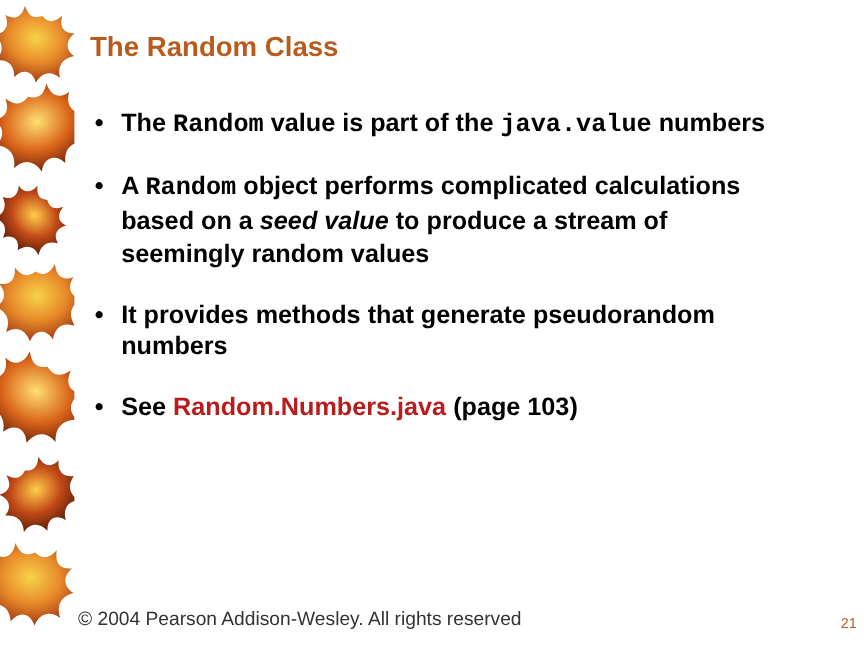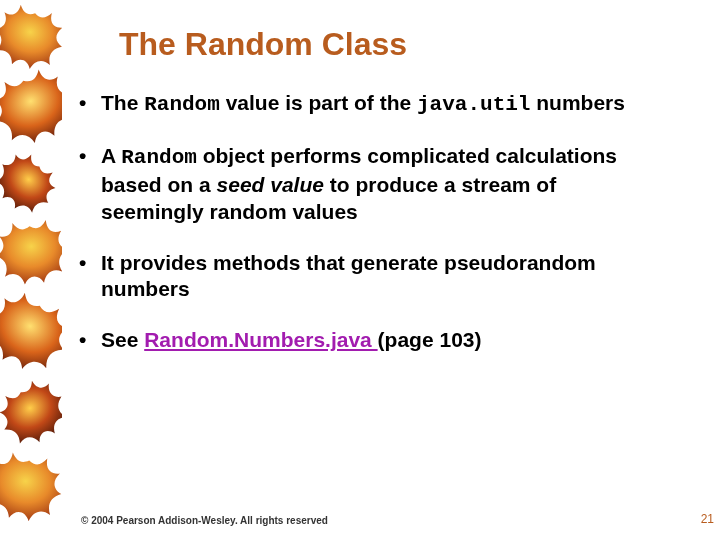--- a/index.html
+++ b/index.html
@@ -24,24 +24,23 @@
     left: 0;
     top: 0;
     width: 62px;
     height: 540px;
     pointer-events: none;
   }
   .title {
     position: absolute;
     left: 75px;
     top: 26px;
-    font-size: 32px;
+    font-size: 23px;
     font-weight: bold;
     color: #b85c1e;
-    margin-left: 44px;
   }
   .body {
     position: absolute;
     left: 75px;
     top: 90px;
     width: 575px;
     color: #000;
   }
   ul.bullets {
     list-style: none;
@@ -64,30 +63,28 @@
     font-size: 21px;
     color: #000;
   }
   .code {
     font-family: "Courier New", Courier, monospace;
   }
   .italic {
     font-style: italic;
   }
   .link {
-    text-decoration: underline;
-    color: #a21caf;
+    color: #b91c1c;
   }
   .footer-left {
     position: absolute;
-    left: 81px;
+    left: 65px;
     bottom: 14px;
-    font-size: 10px;
+    font-size: 16px;
     color: #333;
-    font-weight: bold;
   }
   .footer-right {
     position: absolute;
     right: 6px;
     bottom: 14px;
     font-size: 12px;
     color: #b85c1e;
   }
 </style>
 </head>
@@ -137,21 +134,21 @@
       <use href="#leaf" fill="url(#g1)"></use>
     </g>
   </svg>
 
   <div class="title">The Random Class</div>
 
   <div class="body">
     <ul class="bullets">
 
       <li>
-        <span>The </span><span class="code">Random</span><span> value is part of the </span><span class="code">java.util</span><span> numbers</span>
+        <span>The </span><span class="code">Random</span><span> value is part of the </span><span class="code">java.value</span><span> numbers</span>
       </li>
 
       <li>
         <span>A </span><span class="code">Random</span><span> object performs complicated calculations based on a </span><span class="italic">seed value</span><span> to produce a stream of seemingly random values</span>
       </li>
 
       <li>
         <span>It provides methods that generate pseudorandom numbers</span>
       </li>
 

